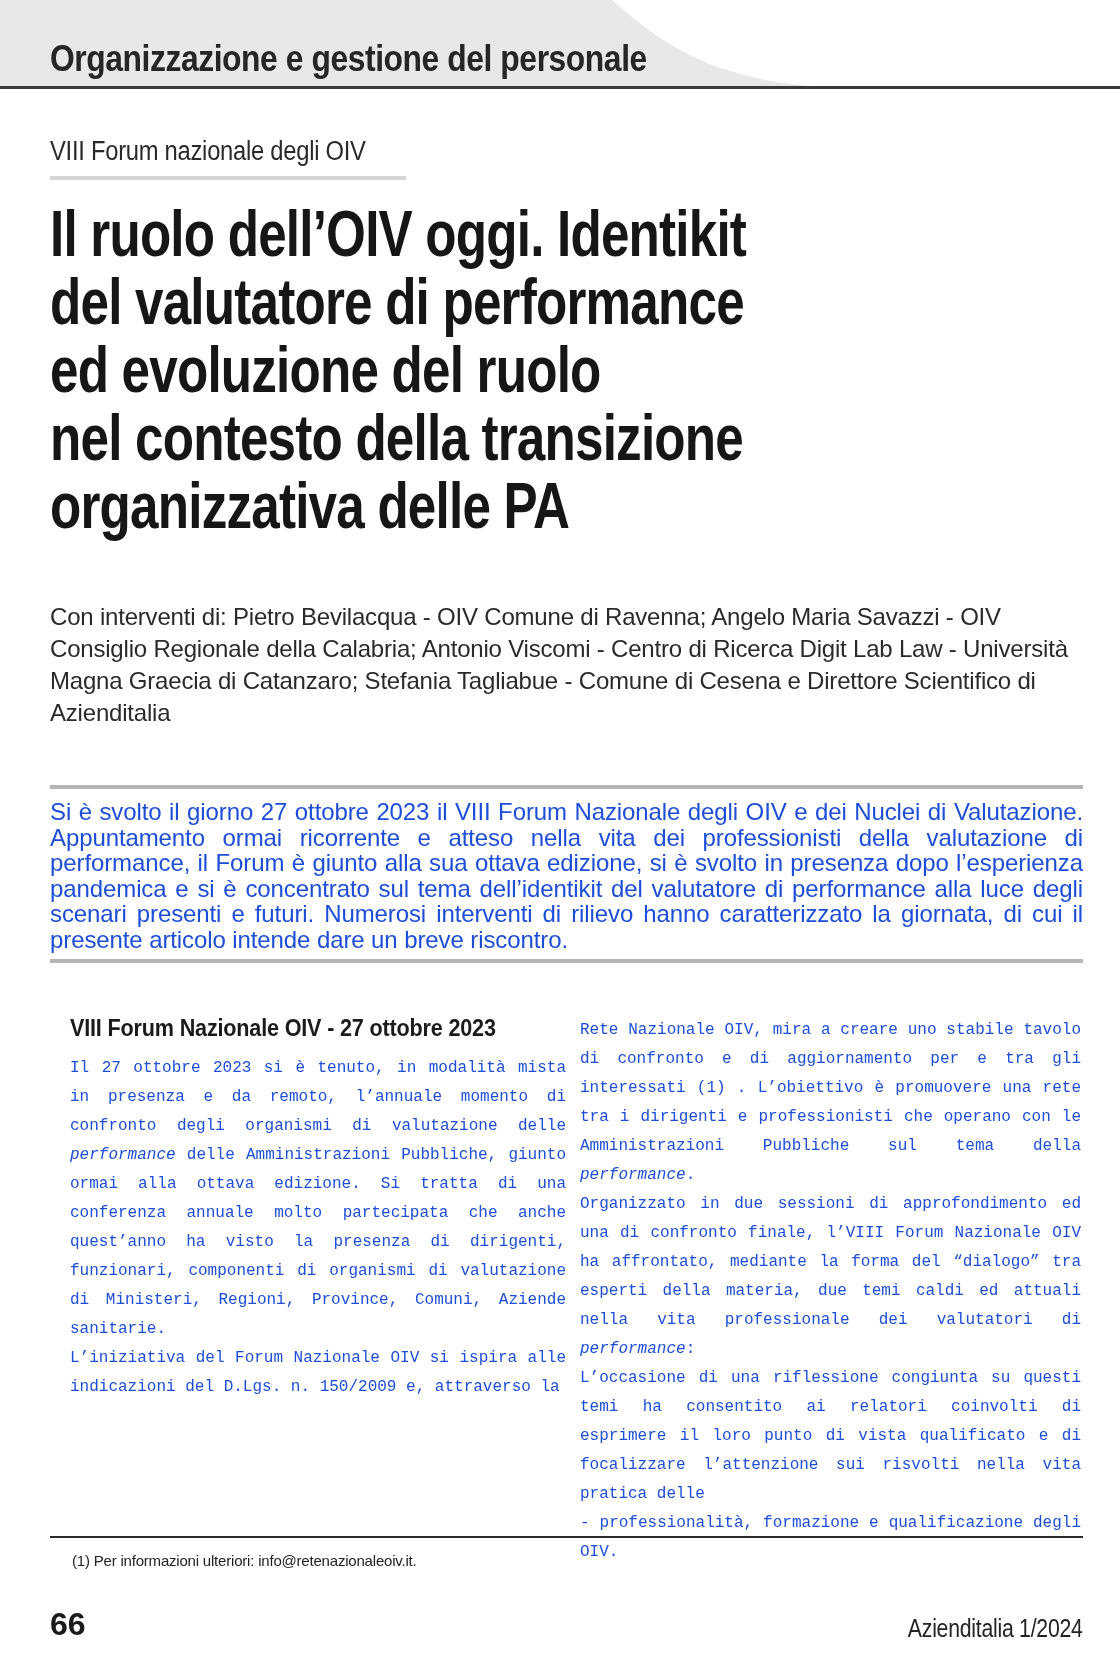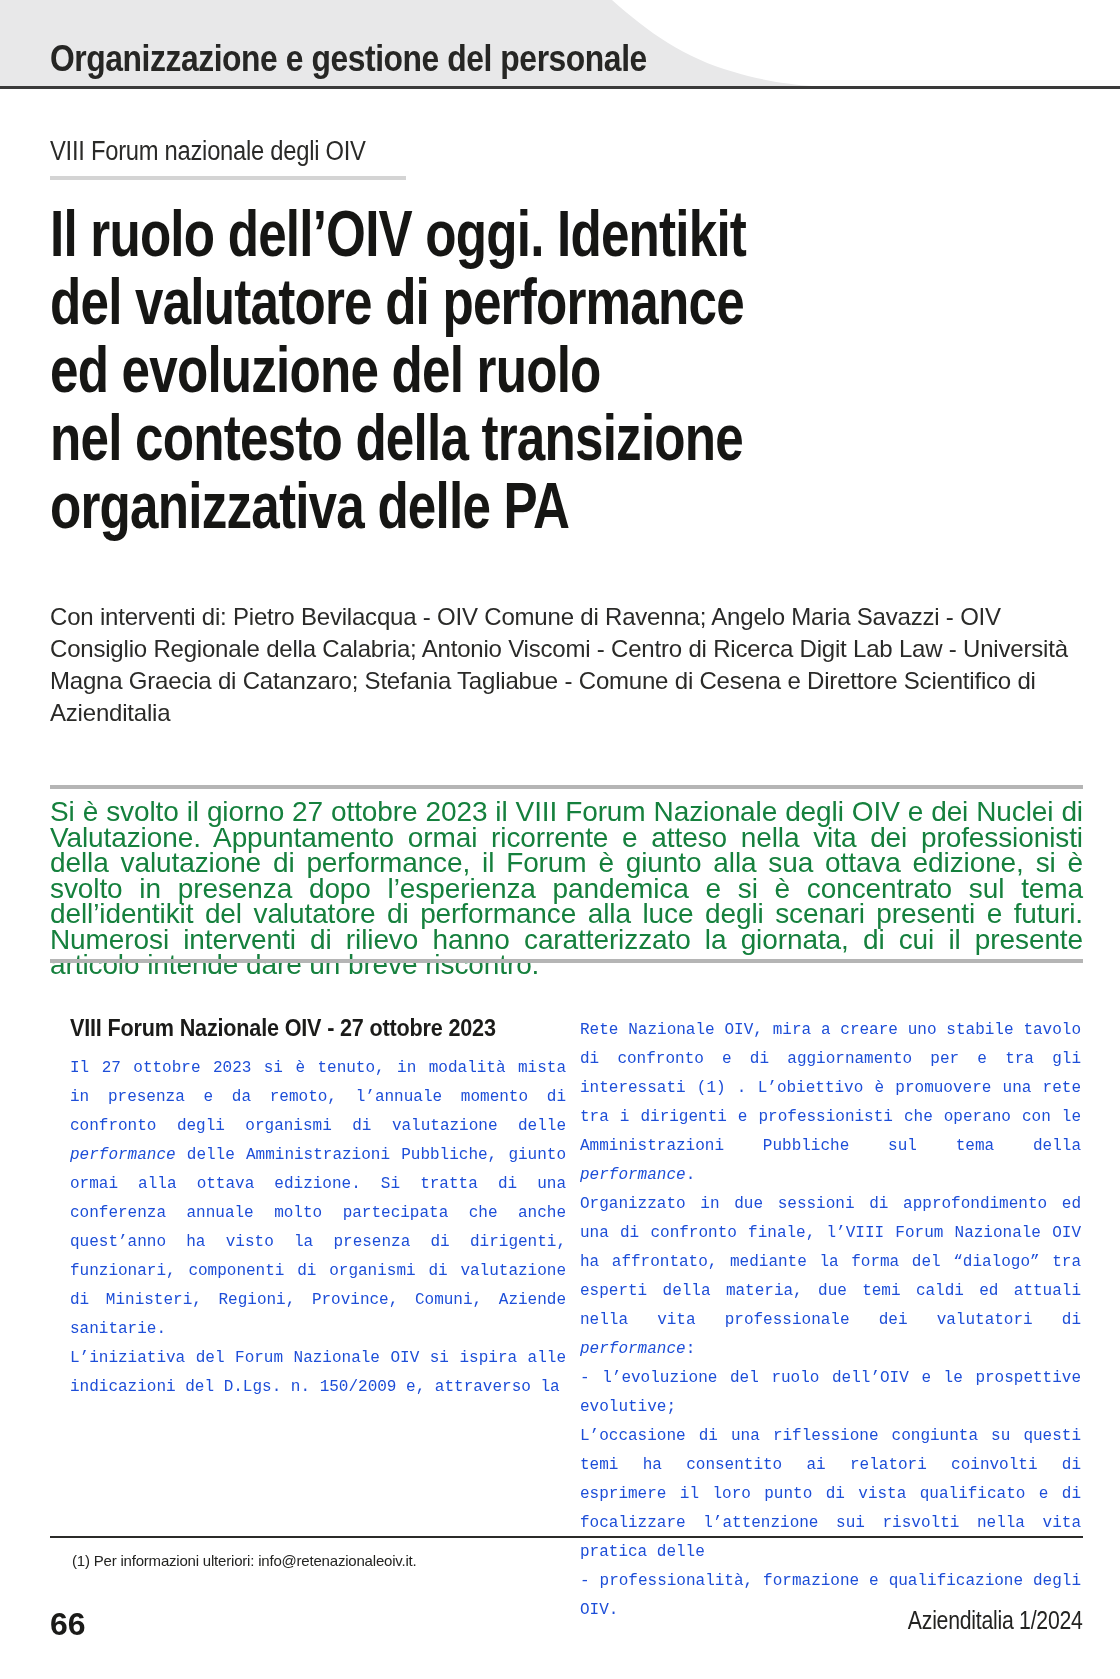--- a/index.html
+++ b/index.html
@@ -37,22 +37,22 @@
   .byline-block{
     position:absolute;left:50px;top:601px;width:1035px;
     font-size:24px;line-height:32px;letter-spacing:-0.2px;color:#2a2a28;
   }
   
   .abs-rule{position:absolute;left:50px;width:1033px;height:4px;background:#b5b5b5;}
   .abs-rule.top{top:785px;}
   .abs-rule.bottom{top:959px;}
   .abstract{
     position:absolute;left:50px;top:799px;width:1033px;
-    font-size:28px;line-height:25.5px;letter-spacing:-0.1px;
-    text-align:justify;color:#15803d;
+    font-size:24px;line-height:25.5px;letter-spacing:-0.1px;
+    text-align:justify;color:#1d4ed8;
   }
   
   .col{position:absolute;top:1014px;}
   .col-left{left:50px;width:496px;margin-left:20px;}
   .col-right{left:580px;top:1016px;width:501px;}
   .section-heading{
     font-size:24px;font-weight:bold;letter-spacing:-0.2px;margin:0 0 12px 0;
     transform:scaleX(0.90);transform-origin:left top;white-space:nowrap;color:#1b1b19;
   }
   .body-p{
@@ -61,21 +61,21 @@
     text-align:justify;color:#1d4ed8;
   }
   
   .fn-rule{position:absolute;left:50px;top:1536px;width:1033px;height:2px;background:#2b2b29;}
   .footnote{
     position:absolute;left:72px;top:1552px;
     font-size:15px;letter-spacing:-0.2px;color:#232321;
   }
   .page-footer{
     position:absolute;left:50px;top:1606px;width:1033px;
-    display:flex;justify-content:space-between;align-items:flex-start;
+    display:flex;justify-content:space-between;align-items:flex-end;
   }
   .page-number{font-size:32px;font-weight:bold;color:#1b1b19;}
   .journal-issue{
     font-size:25px;letter-spacing:-0.3px;color:#232321;
     transform:scaleX(0.85);transform-origin:right center;white-space:nowrap;
   }
 </style>
 </head>
 <body>
 
@@ -110,21 +110,20 @@
 
   <div class="col col-left">
     <h3 class="section-heading">VIII Forum Nazionale OIV - 27 ottobre 2023</h3>
     <p class="body-p">Il 27 ottobre 2023 si è tenuto, in modalità mista in presenza e da remoto, l’annuale momento di confronto degli organismi di valutazione delle <i>performance</i> delle Amministrazioni Pubbliche, giunto ormai alla ottava edizione. Si tratta di una conferenza annuale molto partecipata che anche quest’anno ha visto la presenza di dirigenti, funzionari, componenti di organismi di valutazione di Ministeri, Regioni, Province, Comuni, Aziende sanitarie.</p>
     <p class="body-p">L’iniziativa del Forum Nazionale OIV si ispira alle indicazioni del D.Lgs. n. 150/2009 e, attraverso la</p>
   </div>
 
   <div class="col col-right">
     <p class="body-p">Rete Nazionale OIV, mira a creare uno stabile tavolo di confronto e di aggiornamento per e tra gli interessati (1) . L’obiettivo è promuovere una rete tra i dirigenti e professionisti che operano con le Amministrazioni Pubbliche sul tema della <i>performance</i>.</p>
     <p class="body-p">Organizzato in due sessioni di approfondimento ed una di confronto finale, l’VIII Forum Nazionale OIV ha affrontato, mediante la forma del “dialogo” tra esperti della materia, due temi caldi ed attuali nella vita professionale dei valutatori di <i>performance</i>:</p>
-    <p class="body-p">- l’evoluzione del ruolo dell’OIV e le prospettive evolutive;</p>
     <p class="body-p">L’occasione di una riflessione congiunta su questi temi ha consentito ai relatori coinvolti di esprimere il loro punto di vista qualificato e di focalizzare l’attenzione sui risvolti nella vita pratica delle</p>
     <p class="body-p">- professionalità, formazione e qualificazione degli OIV.</p>
   </div>
 
   <div class="fn-rule"></div>
   <div class="footnote">(1) Per informazioni ulteriori: info@retenazionaleoiv.it.</div>
 
   <div class="page-footer">
     <span class="page-number">66</span>
     <span class="journal-issue">Azienditalia 1/2024</span>

